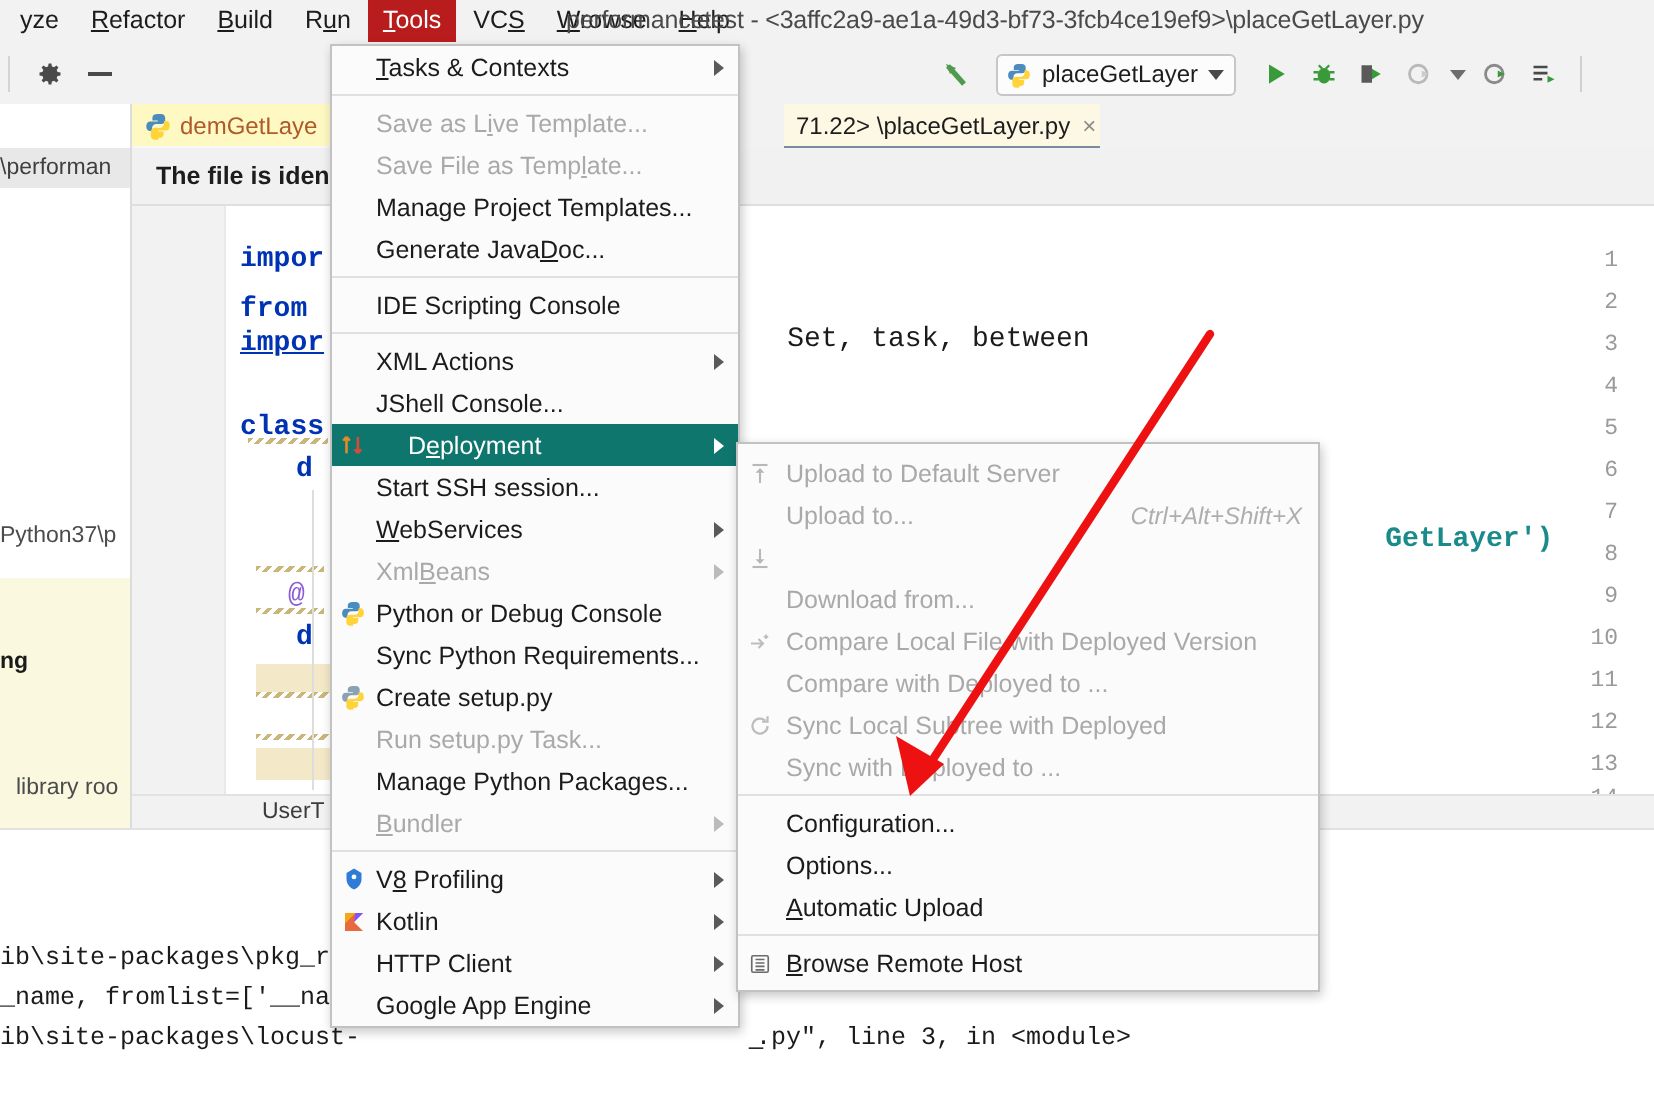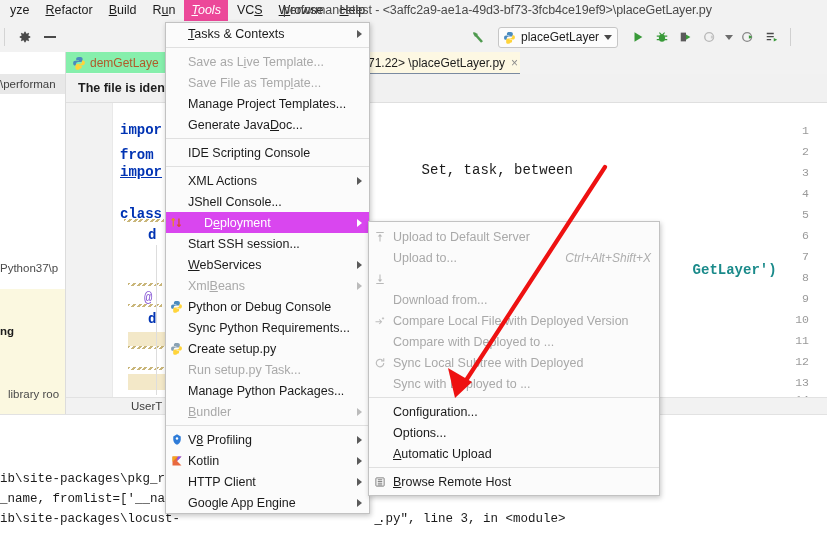--- a/index.html
+++ b/index.html
@@ -14,21 +14,21 @@
 
   
   .menubar {
     position: absolute; left: 0; top: 0; width: 827px; height: 22px;
     background: #f2f2f2; border-bottom: 1px solid #e4e4e4;
     display: flex; align-items: flex-start; font-size: 12.5px; color: #1c1c1c;
   }
   .menubar .mitem {
     padding: 3px 7px 4px 7px; margin: 0 1px; white-space: nowrap; line-height: 14px;
   }
-  .menubar .mitem.active { background: #ec4899; color: #ffffff; font-style: italic; }
+  .menubar .mitem.active { background: #b91c1c; color: #ffffff; }
   .menubar .mitem u { text-decoration: underline; }
   .win-title {
     position: absolute; left: 283px; top: 3px; font-size: 12.5px; color: #4a4a4a;
     white-space: nowrap; letter-spacing: -0.1px;
   }
 
   
   .toolbar {
     position: absolute; left: 0; top: 22px; width: 827px; height: 30px;
     background: #f2f2f2; border-bottom: 1px solid #dcdcdc;
@@ -116,21 +116,21 @@
     position:absolute; background:#fbfbfb; border:1px solid #c2c2c2;
     box-shadow: 1px 2px 5px rgba(0,0,0,0.22);
   }
   #tools-menu { left:165px; top:22px; width:203px; }
   .menu-row {
     position:relative; height:21px; display:flex; align-items:center;
     font-size:12.5px; color:#1b1b1b; padding-left: 22px; padding-right: 8px;
     white-space:nowrap;
   }
   .menu-row.disabled { color:#a9a9a9; }
-  .menu-row.sel { background:#d946ef; color:#ffffff;padding-left:38px; }
+  .menu-row.sel { background:#0f766e; color:#ffffff;padding-left:38px; }
   .menu-row .mi-ico {
     position:absolute; left:3px; top:3px; width:15px; height:15px;
     display:flex; align-items:center; justify-content:center;
   }
   .menu-row .arrow {
     position:absolute; right:7px; top:7px; width:0;height:0;
     border-top:4px solid transparent;border-bottom:4px solid transparent;border-left:5px solid #5a5a5a;
   }
   .menu-row.sel .arrow { border-left-color:#ffffff; }
   .menu-row.disabled .arrow { border-left-color:#bbbbbb; }
@@ -230,29 +230,29 @@
   <div style="position:absolute;left:0;top:22px;width:66px;height:30px;background:#f2f2f2;border-bottom:1px solid #dcdcdc;">
     <div style="position:absolute;left:4px;top:6px;width:1px;height:18px;background:#d4d4d4;"></div>
     <div style="position:absolute;left:18px;top:8px;">
       <svg width="14" height="14" viewBox="0 0 16 16">
           <path d="M8 5.4a2.6 2.6 0 100 5.2 2.6 2.6 0 000-5.2zm6 3.4v-1.6l-1.7-.3a4.6 4.6 0 00-.5-1.2l1-1.4-1.1-1.1-1.4 1a4.6 4.6 0 00-1.2-.5L8.8 2H7.2l-.3 1.7c-.4.1-.8.3-1.2.5l-1.4-1-1.1 1.1 1 1.4c-.2.4-.4.8-.5 1.2L2 7.2v1.6l1.7.3c.1.4.3.8.5 1.2l-1 1.4 1.1 1.1 1.4-1c.4.2.8.4 1.2.5L7.2 14h1.6l.3-1.7c.4-.1.8-.3 1.2-.5l1.4 1 1.1-1.1-1-1.4c.2-.4.4-.8.5-1.2L14 8.8z" fill="#4a4a4a"></path>
         </svg>
     </div>
     <div style="position:absolute;left:44px;top:14px;width:12px;height:2px;background:#4a4a4a;"></div>
   </div>
 
-  <div class="tab-active" style="left:66px;width:96px;background:#86efac;border-bottom:2px solid #f7f7f7;">
+  <div class="tab-active" style="left:66px;width:96px;background:#fef9c3;border-bottom:2px solid #f7f7f7;">
     <svg class="py-ico" viewBox="0 0 16 16">
       <path d="M7.8 1.2c-2 0-3 .8-3 2.1v1.6h3.1v.5H3.6C2.3 5.4 1.3 6.3 1.3 8.2s.9 2.7 2.2 2.7h1.1V9.2c0-1.3 1.1-2.3 2.4-2.3h3c1.2 0 2.1-.9 2.1-2V3.3c0-1.2-1-2.1-2.3-2.1H7.8z" fill="#4b8bbe"></path>
       <path d="M8.2 14.8c2 0 3-.8 3-2.1v-1.6H8.1v-.5h4.3c1.3 0 2.3-.9 2.3-2.8s-.9-2.7-2.2-2.7h-1.1v1.7c0 1.3-1.1 2.3-2.4 2.3h-3c-1.2 0-2.1.9-2.1 2v2.6c0 1.2 1 2.1 2.3 2.1h2.0z" fill="#ffd43b"></path>
     </svg>
     <span style="color:#b05a2a;">demGetLaye</span>
   </div>
 
-  <div class="tab-active" style="left:362px;width:146px;">
+  <div class="tab-active" style="left:392px;width:146px;">
     <span>71.22&gt; \placeGetLayer.py</span>
     <span class="tab-close">×</span>
   </div>
 
   <div class="notif-bar">
     <span>The file is ident</span>
   </div>
 
   <div class="editor-body"></div>
   <div class="gutter"></div>
@@ -291,21 +291,21 @@
 
   <div class="squiggle" style="left:124px;top:219px;width:40px;"></div>
   <div class="squiggle" style="left:128px;top:283px;width:34px;"></div>
   <div class="squiggle" style="left:128px;top:304px;width:34px;"></div>
   <div class="hl-band" style="left:128px;top:332px;width:40px;"></div>
   <div class="squiggle" style="left:128px;top:346px;width:40px;"></div>
   <div class="squiggle" style="left:128px;top:367px;width:40px;"></div>
   <div class="hl-band" style="left:128px;top:374px;width:40px;height:16px;"></div>
   <div class="vline" style="left:156px;top:245px;height:150px;background:#dddddd;"></div>
 
-  <div class="codeline" style="left:388px;top:146px;color:#1b1b1b">
+  <div class="codeline" style="left:360px;top:146px;color:#1b1b1b">
     <span>Set, task, between</span>
   </div>
   <div class="codeline str" style="left:659px;top:246px">
     <span>GetLayer')</span>
   </div>
 
   <div class="statusrow">
     <span style="position:absolute;left:65px;top:2px;">UserT</span>
   </div>
 

